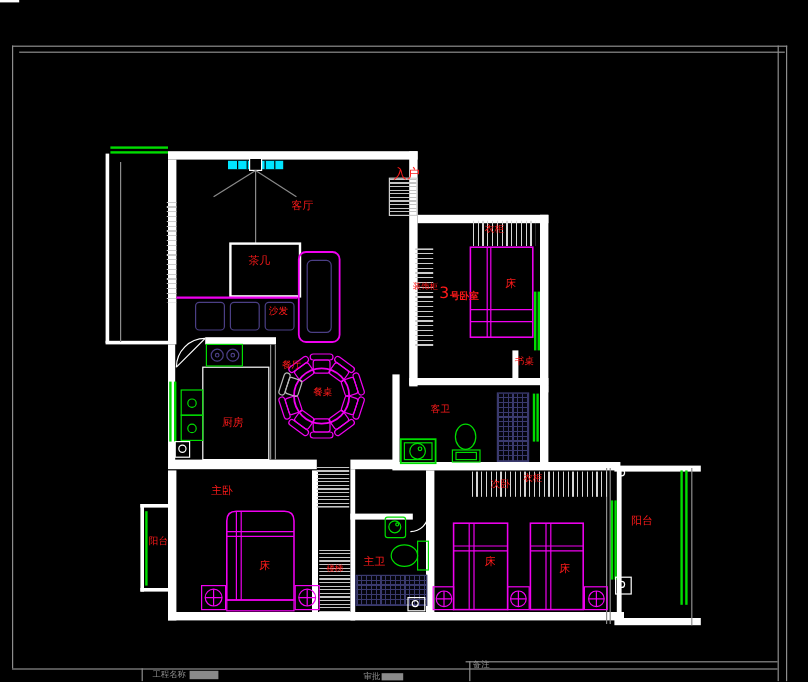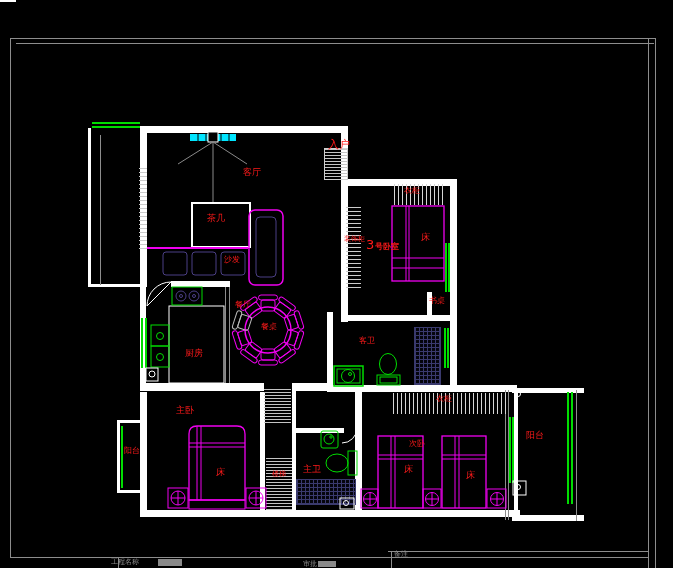--- a/index.html
+++ b/index.html
@@ -277,25 +277,25 @@
       <span class="lbl" style="left: 429px; top: 297px; font-size: 8px;">书桌</span>
       <span class="lbl" style="left: 235px; top: 301px; font-size: 8px;">餐厅</span>
       <span class="lbl" style="left: 261px; top: 323px; font-size: 8px;">餐桌</span>
       <span class="lbl" style="left: 185px; top: 349px; font-size: 9px;">厨房</span>
       <span class="lbl" style="left: 359px; top: 337px; font-size: 8px;">客卫</span>
       <span class="lbl" style="left: 303px; top: 465px; font-size: 9px;">主卫</span>
       <span class="lbl" style="left: 272px; top: 471px; font-size: 7px;">楼梯</span>
       <span class="lbl" style="left: 176px; top: 406px; font-size: 9px;">主卧</span>
       <span class="lbl" style="left: 216px; top: 468px; font-size: 9px;">床</span>
       <span class="lbl" style="left: 436px; top: 395px; font-size: 8px;">衣柜</span>
-      <span class="lbl" style="left: 409px; top: 440px; font-size: 8px;">次卧</span>
+      <span class="lbl" style="left: 409px; top: 400px; font-size: 8px;">次卧</span>
       <span class="lbl" style="left: 404px; top: 465px; font-size: 9px;">床</span>
       <span class="lbl" style="left: 466px; top: 471px; font-size: 9px;">床</span>
       <span class="lbl" style="left: 526px; top: 431px; font-size: 9px;">阳台</span>
       <span class="lbl" style="left: 124px; top: 447px; font-size: 8px;">阳台</span>
     </div>
 
-  <span class="tb" style="left:111px;top:559px">工程名称</span>
+  <span class="tb" style="left:127px;top:559px">工程名称</span>
   <div class="tbox" style="left:158px;top:559px;width:24px;height:7px"></div>
   <span class="tb" style="left:303px;top:561px">审批</span>
   <div class="tbox" style="left:318px;top:561px;width:18px;height:6px"></div>
   <span class="tb" style="left:394px;top:551px">备注</span>
 </div>
 
 </body></html>

